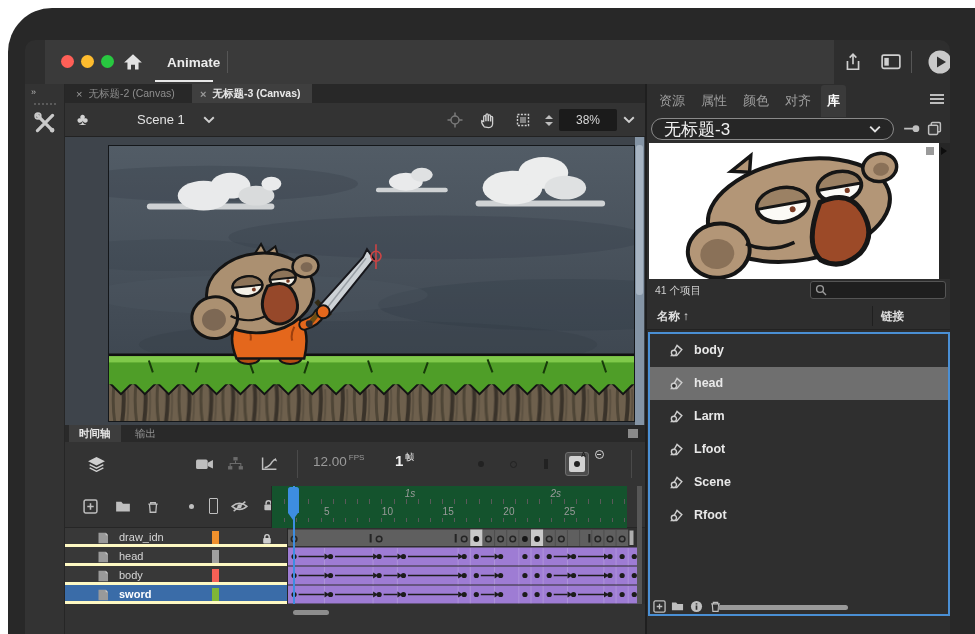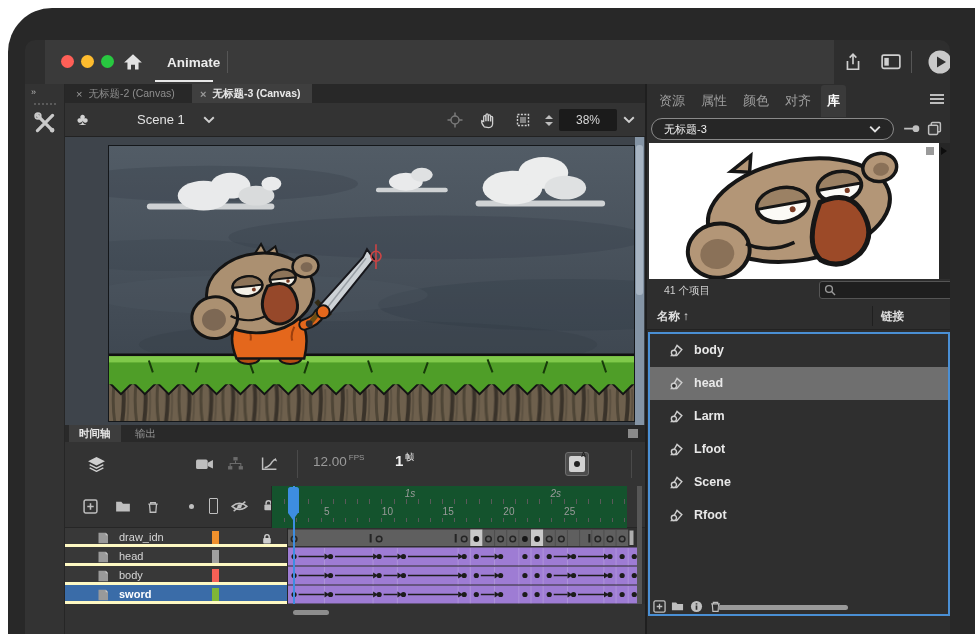--- a/index.html
+++ b/index.html
@@ -55,21 +55,21 @@
   .canvas svg { display:block; width:100%; height:100%; }
   .stage-vscroll { left:570px; top:0; width:9px; height:288px; background:#8494a5; }
   .stage-vscroll .thumb { left:1px; top:8px; width:7px; height:150px; background:#a7b4c2; border-radius:3px; position:absolute; }
 
   
   .timeline { left:40px; top:385px; width:580px; height:209px; background:#333333; }
   .tl-tabs { left:0; top:0; width:580px; height:17px; background:#292929; }
   .tl-tab { top:0; height:17px; padding:0 10px; display:flex; align-items:center; font-size:10.5px; color:#8f8f8f; }
   .tl-tab.active { background:#3d3d3d; color:#eaeaea; font-weight:bold; }
   .tl-sq { left:563px; top:4px; width:10px; height:9px; background:#8a8a8a; }
-  .tl-toolbar { left:0; top:17px; width:580px; height:44px; background:#333333;text-align:right; }
+  .tl-toolbar { left:0; top:17px; width:580px; height:44px; background:#333333; }
   .tl-toolbar .vsep { top:8px; width:1px; height:28px; background:#4a4a4a; position:absolute; }
   .fps-group { left:248px; top:11px; color:#9a9a9a; font-size:13.5px; }
   .fps-sup { font-size:8px; vertical-align:super; margin-left:2px; }
   .frame-group { left:330px; top:9px; color:#f0f0f0; font-size:15px; font-weight:bold; }
   .frame-sup { font-size:9px; vertical-align:super; margin-left:2px; font-weight:normal; }
   .kfb { width:16px; height:16px; background:#d2d2d2; border-radius:2px; position:relative; }
   .kfb .dotf { position:absolute; left:5px; top:5px; width:6px; height:6px; border-radius:50%; background:#222; }
   .kfb .doth { position:absolute; left:4.5px; top:4.5px; width:7px; height:7px; border-radius:50%;
     border:1.8px solid #222; background:transparent; }
   .kfb .bar { position:absolute; left:9px; top:3px; width:4px; height:10px; background:#222; }
@@ -102,28 +102,28 @@
 
   
   .rpanel { left:620px; top:44px; width:305px; height:550px; background:#2e2e2e; border-left:2px solid #1f1f1f; }
   .rp-tabs { left:0; top:0; width:305px; height:33px; display:flex; align-items:center; padding-left:6px; gap:4px; }
   .rp-tab { font-size:13px; color:#9f9f9f; padding:7px 6px; }
   .rp-tab.active { color:#ffffff; font-weight:bold; background:#3a3a3a; border-radius:3px 3px 0 0; }
   .rp-menu { left:283px; top:10px; width:14px; height:12px; }
   .rp-menu i { display:block; height:2px; background:#bdbdbd; margin-bottom:2px; }
   .rp-selectrow { left:0; top:33px; width:305px; height:26px; }
   .lib-select { left:4px; top:1px; width:243px; height:22px; border:1px solid #8a8a8a; border-radius:11px;
-    background:#262626; color:#f0f0f0; font-size:11px; display:flex; align-items:center; padding:0 12px;
+    background:#262626; color:#f0f0f0; font-size:17px; display:flex; align-items:center; padding:0 12px;
     justify-content:space-between; }
   .rp-preview { left:2px; top:59px; width:290px; height:136px; background:#ffffff; }
   .preview-scroll { left:292px; top:59px; width:11px; height:136px; background:#262626; }
   .preview-sq { left:279px; top:63px; width:8px; height:8px; background:#9a9a9a; }
   .preview-arrow { left:294px; top:63px; width:0; height:0; border-top:4.5px solid transparent;
     border-bottom:4.5px solid transparent; border-left:6px solid #0d0d0d; }
-  .rp-info { left:9px; top:196px; width:305px; height:22px;padding-left:21px; }
+  .rp-info { left:0; top:196px; width:305px; height:22px;padding-left:21px; }
   .item-count { left:8px; top:4px; font-size:10.5px; color:#cfcfcf; }
   .search-box { left:163px; top:1px; width:136px; height:18px; background:#1f1f1f; border:1px solid #555;
     border-radius:3px; display:flex; align-items:center; padding:0 4px; }
   .rp-cols { left:0; top:218px; width:305px; height:28px; border-bottom:1px solid #222; }
   .col-name { left:10px; top:7px; font-size:11.5px; color:#e0e0e0; font-weight:bold; }
   .col-sep { left:225px; top:4px; width:1px; height:20px; background:#1f1f1f; }
   .col-link { left:234px; top:7px; font-size:11.5px; color:#e0e0e0; font-weight:bold; }
   .rp-list { left:1px; top:248px; width:302px; height:284px; border:2px solid #4a8fd4; background:#2f2f2f; }
   .lib-row { height:33px; position:relative; }
   .lib-row.selected { background:#6f6f6f; }

